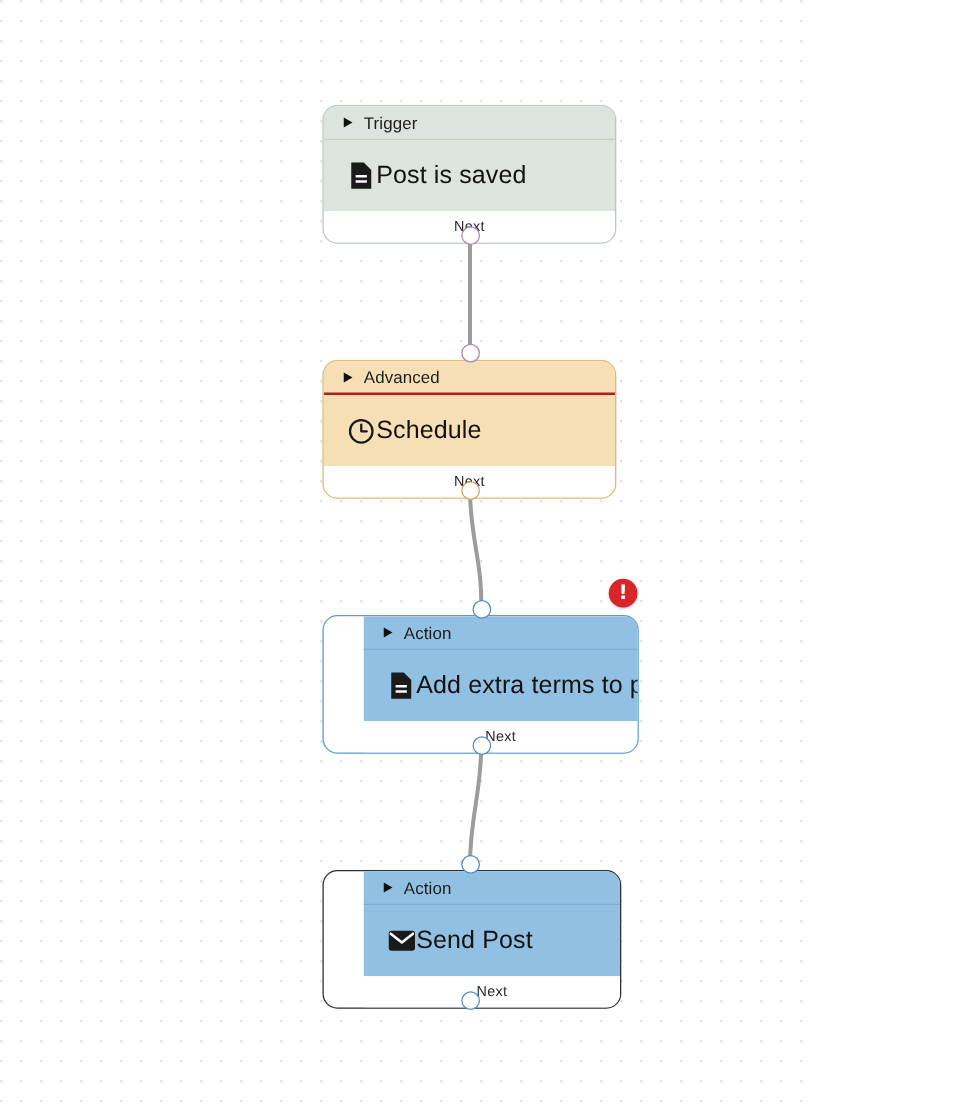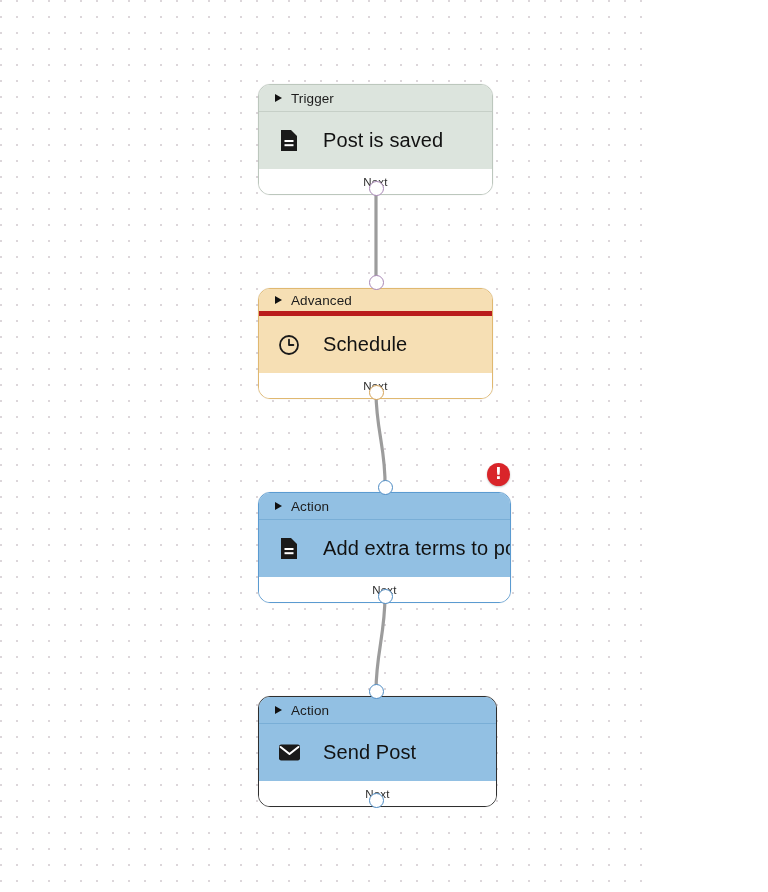--- a/index.html
+++ b/index.html
@@ -67,21 +67,21 @@
     border-bottom: 4.6px solid transparent;
     margin-right: 9px;
     flex: 0 0 auto;
   }
 
   .node-body {
     display: flex;
     align-items: center;
     height: 57px;
     padding: 0 14px 0 18px;
-    gap: 22px;
+    gap: 0;
   }
 
   .node-title {
     font-size: 20px;
     color: #121212;
     letter-spacing: 0.1px;
     white-space: nowrap;
   }
 
   .node-footer {
@@ -107,25 +107,26 @@
   
   .node.trigger {
     border: 1.3px solid #bcc7bd;
   }
   .node.trigger .node-header { background: #dce4dd; border-bottom: 1px solid #c6cfc7; }
   .node.trigger .node-body   { background: #dce4dd; }
 
   .node.advanced {
     border: 1.3px solid #e0b870;
   }
-  .node.advanced .node-header { background: #f6dfb4; border-bottom: 5px solid #b91c1c; }
+  .node.advanced .node-header { background: #f6dfb4; border-bottom: 2px solid #b91c1c; }
   .node.advanced .node-body   { background: #f6dfb4; align-items: center; }
 
   .node.action {
     border: 1.3px solid #5b9bd1;
+    padding-left: 32px;
   }
   .node.action .node-header { background: #92c0e3; border-bottom: 1px solid #79aed6; }
   .node.action .node-body   { background: #92c0e3; }
 
   .node.action.selected {
     border: 1.8px solid #2f2f2f;
   }
 
   
   .port {

